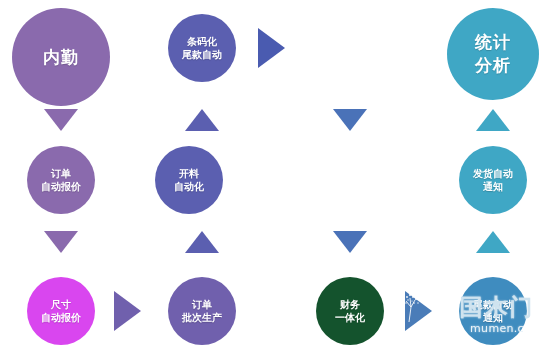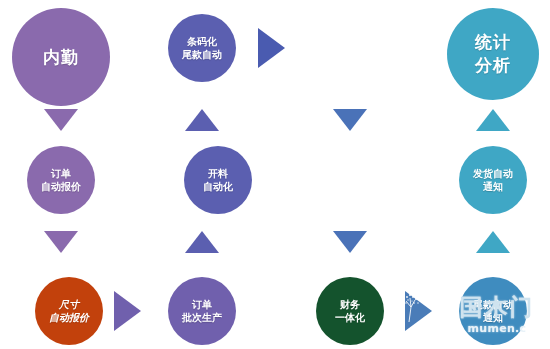--- a/index.html
+++ b/index.html
@@ -79,21 +79,21 @@
     text-shadow: 0 0 2px rgba(255,255,255,0.85);
     pointer-events: none;
   }
   .watermark-url {
     position: absolute;
     left: 449px;
     top: 322px;
     width: 96px;
     text-align: center;
     font-size: 11px;
-    font-weight: bold;
+    font-weight: normal;
     letter-spacing: 0.3px;
     color: #e8f2f8;
     text-shadow: 0 0 2px rgba(255,255,255,0.8);
     pointer-events: none;
   }
   .spark {
     position: absolute;
     left: 399px;
     top: 289px;
     width: 30px;
@@ -126,37 +126,37 @@
   <div class="tri down" style="left:44px; top:109px; border-top-color:#8a6aad;"></div>
   <div class="tri up" style="left:185px; top:109px; border-bottom-color:#5b5fb0;"></div>
   <div class="tri down" style="left:333px; top:109px; border-top-color:#4a72b8;"></div>
   <div class="tri up" style="left:476px; top:109px; border-bottom-color:#3fa7c5;"></div>
 
   <div class="node small" style="left:27px; top:146px; width:68px; height:68px; background:#8a6aad;">
     <span class="line">订单</span>
     <span class="line">自动报价</span>
   </div>
 
-  <div class="node small" style="left:184px; top:146px; width:68px; height:68px; background:#5b5fb0;">
+  <div class="node small" style="left:155px; top:146px; width:68px; height:68px; background:#5b5fb0;">
     <span class="line">开料</span>
     <span class="line">自动化</span>
   </div>
 
 
   <div class="node small" style="left:459px; top:146px; width:68px; height:68px; background:#3fa7c5;">
     <span class="line">发货自动</span>
     <span class="line">通知</span>
   </div>
 
   <div class="tri down" style="left:44px; top:231px; border-top-color:#8a6aad;"></div>
   <div class="tri up" style="left:185px; top:231px; border-bottom-color:#5b5fb0;"></div>
   <div class="tri down" style="left:333px; top:231px; border-top-color:#4a72b8;"></div>
   <div class="tri up" style="left:476px; top:231px; border-bottom-color:#3fa7c5;"></div>
 
-  <div class="node small" style="left:35px; top:277px; width:68px; height:68px; background:#c2410c;font-style:italic;">
+  <div class="node small" style="left:27px; top:277px; width:68px; height:68px; background:#d946ef;">
     <span class="line">尺寸</span>
     <span class="line">自动报价</span>
   </div>
 
   <div class="tri right" style="left:114px; top:291px; border-left-color:#7060ad;"></div>
 
   <div class="node small" style="left:168px; top:277px; width:68px; height:68px; background:#7060ad;">
     <span class="line">订单</span>
     <span class="line">批次生产</span>
   </div>

